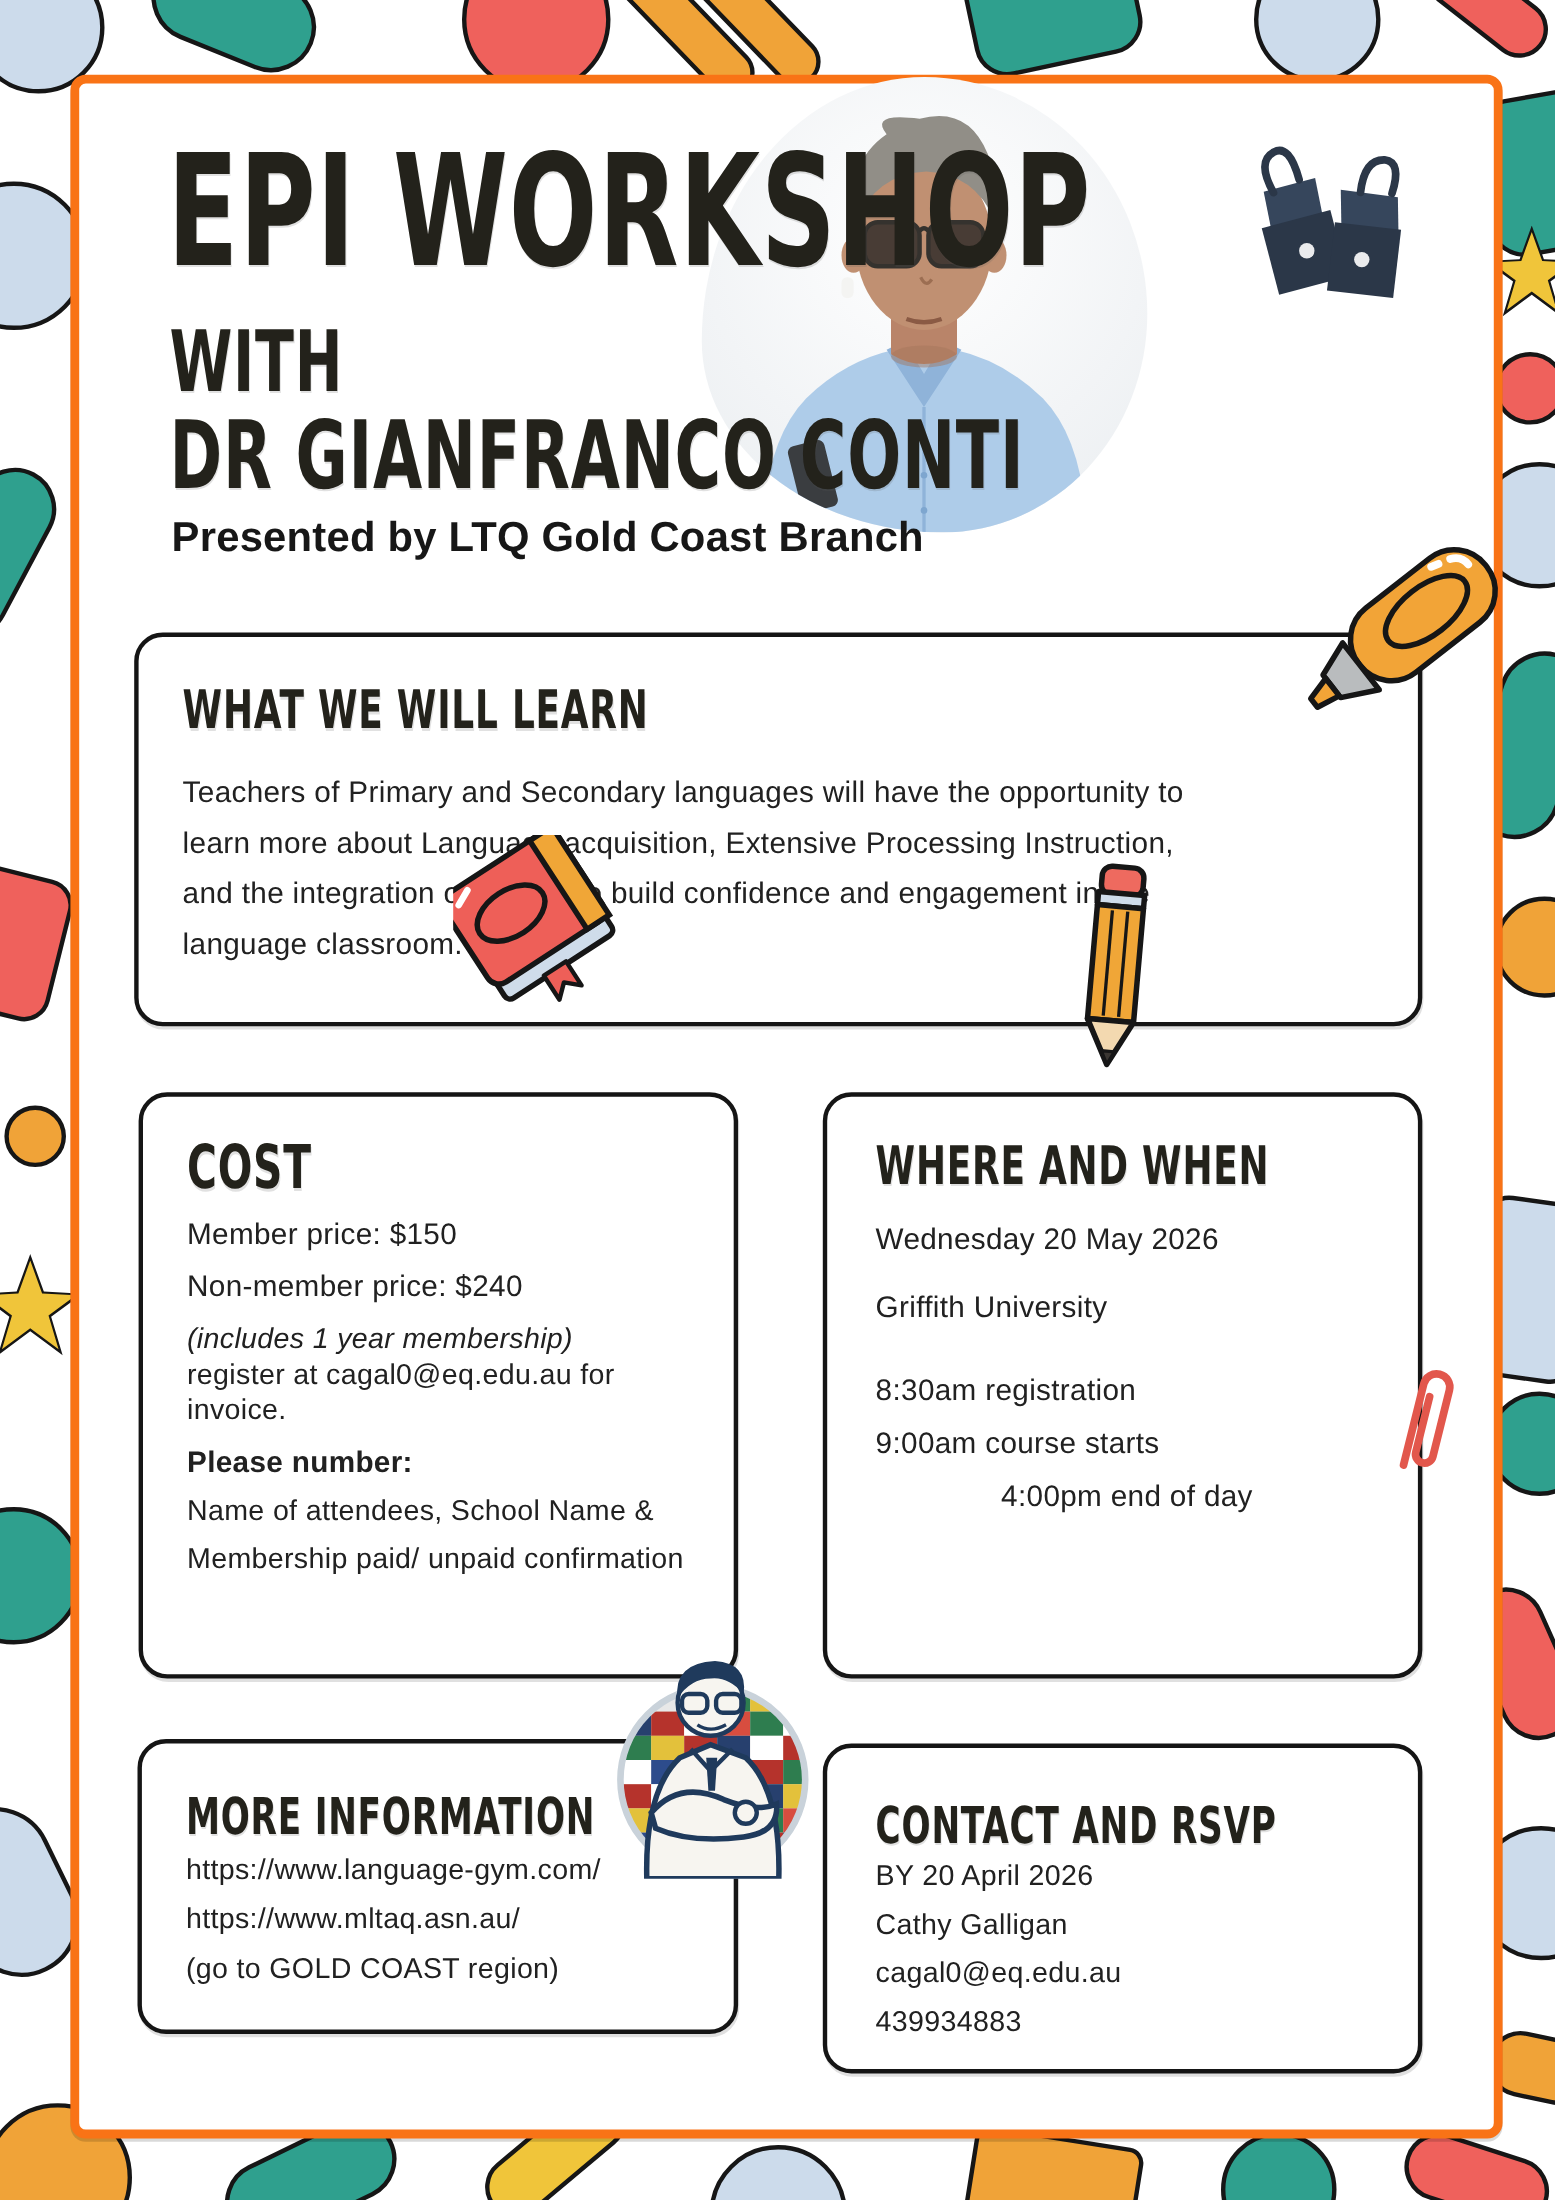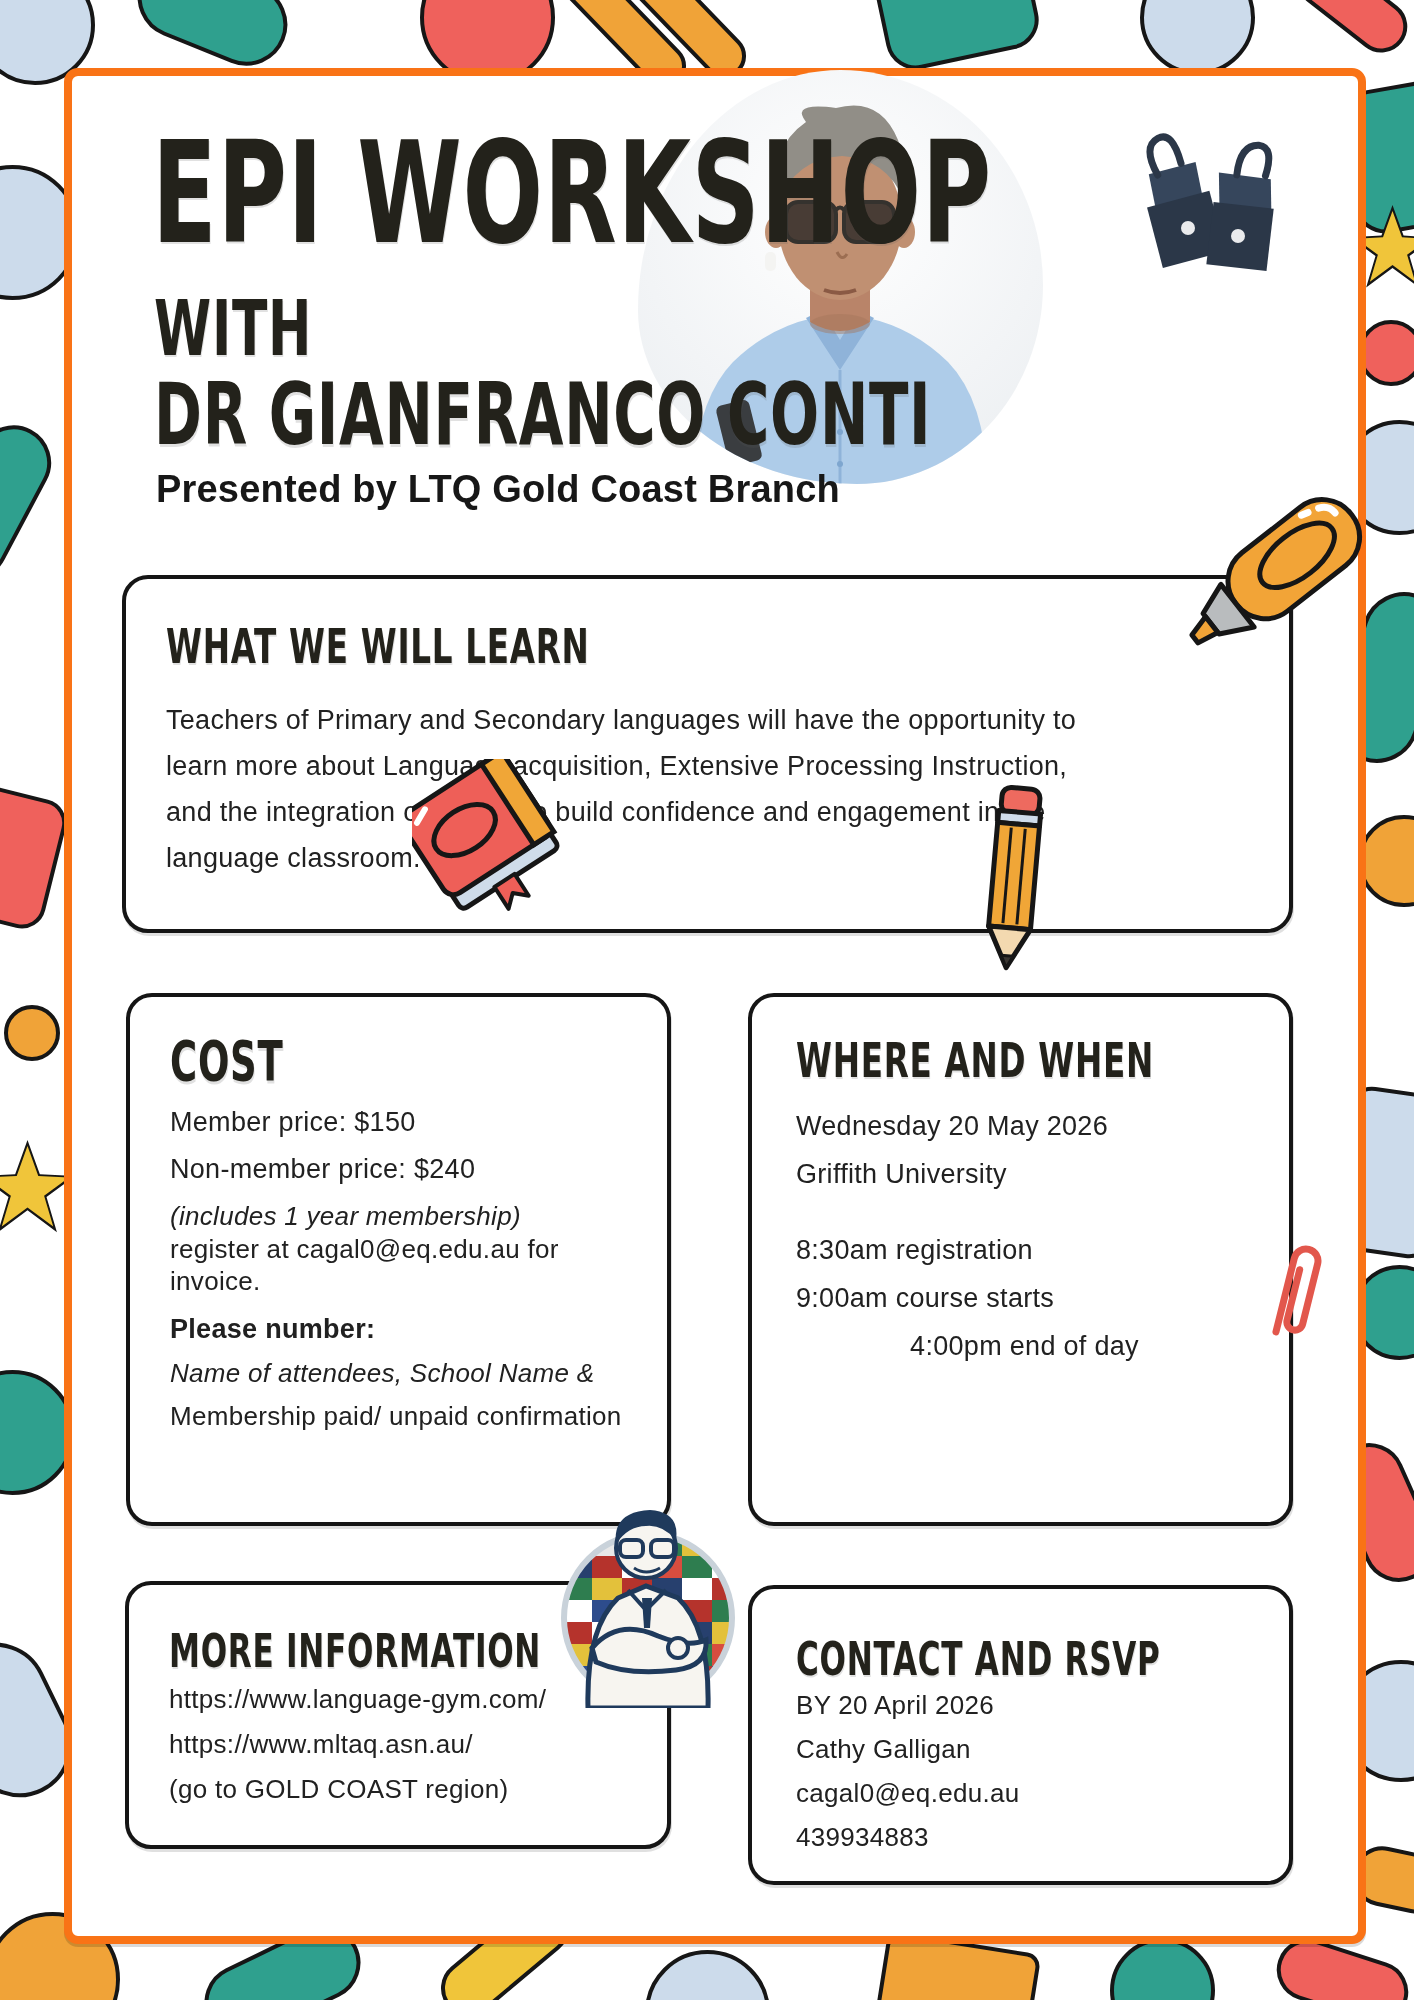--- a/index.html
+++ b/index.html
@@ -185,30 +185,30 @@
 
     <div class="panel" style="left:54px;top:917px;width:545px;height:533px;padding:38px 36px 0 40px;">
       <div class="h" style="font-size:50px;line-height:54px;">
         <span class="cond">COST</span>
       </div>
       <div class="t" style="margin-top:16px;font-size:27px;line-height:34px;">Member price: $150</div>
       <div class="t" style="margin-top:13px;font-size:27px;line-height:34px;">Non-member price: $240</div>
       <div class="t it" style="margin-top:13px;font-size:26px;line-height:34px;">(includes 1 year membership)</div>
       <div class="t" style="margin-top:0px;font-size:26px;line-height:32px;">register at cagal0@eq.edu.au for invoice.</div>
       <div class="t bold" style="margin-top:15px;font-size:27px;line-height:34px;">Please number:</div>
-      <div class="t" style="margin-top:11px;font-size:26px;line-height:33px;font-style:italic;">Name of attendees, School Name &amp;</div>
+      <div class="t" style="margin-top:11px;font-size:26px;line-height:33px;">Name of attendees, School Name &amp;</div>
       <div class="t" style="margin-top:10px;font-size:26px;line-height:33px;">Membership paid/ unpaid confirmation</div>
     </div>
 
     <div class="panel" style="left:676px;top:917px;width:545px;height:533px;padding:40px 36px 0 44px;">
       <div class="h" style="font-size:44px;line-height:48px;">
         <span class="cond">WHERE AND WHEN</span>
       </div>
       <div class="t" style="margin-top:24px;font-size:27px;line-height:34px;">Wednesday 20 May 2026</div>
-      <div class="t" style="margin-top:14px;font-size:27px;line-height:34px;">Griffith University</div>
+      <div class="t" style="margin-top:28px;font-size:27px;line-height:34px;">Griffith University</div>
       <div class="t" style="margin-top:42px;font-size:27px;line-height:34px;">8:30am registration</div>
       <div class="t" style="margin-top:14px;font-size:27px;line-height:34px;">9:00am course starts</div>
       <div class="t" style="margin-top:14px;font-size:27px;line-height:34px;text-align:center;">4:00pm end of day</div>
     </div>
 
     <svg class="svgdec" style="left:1192px;top:1158px;" width="68" height="118" viewBox="0 0 68 118">
       <path d="M22,102 L22,26 a12,12 0 0 1 24,0 L46,88 a8,8 0 0 1 -16,0 L30,36" fill="none" stroke="#e2574c" stroke-width="7" stroke-linecap="round" transform="rotate(14 34 59)"></path>
     </svg>
 
     <svg class="svgdec" style="left:486px;top:1420px;" width="180" height="212" viewBox="0 0 180 212">

